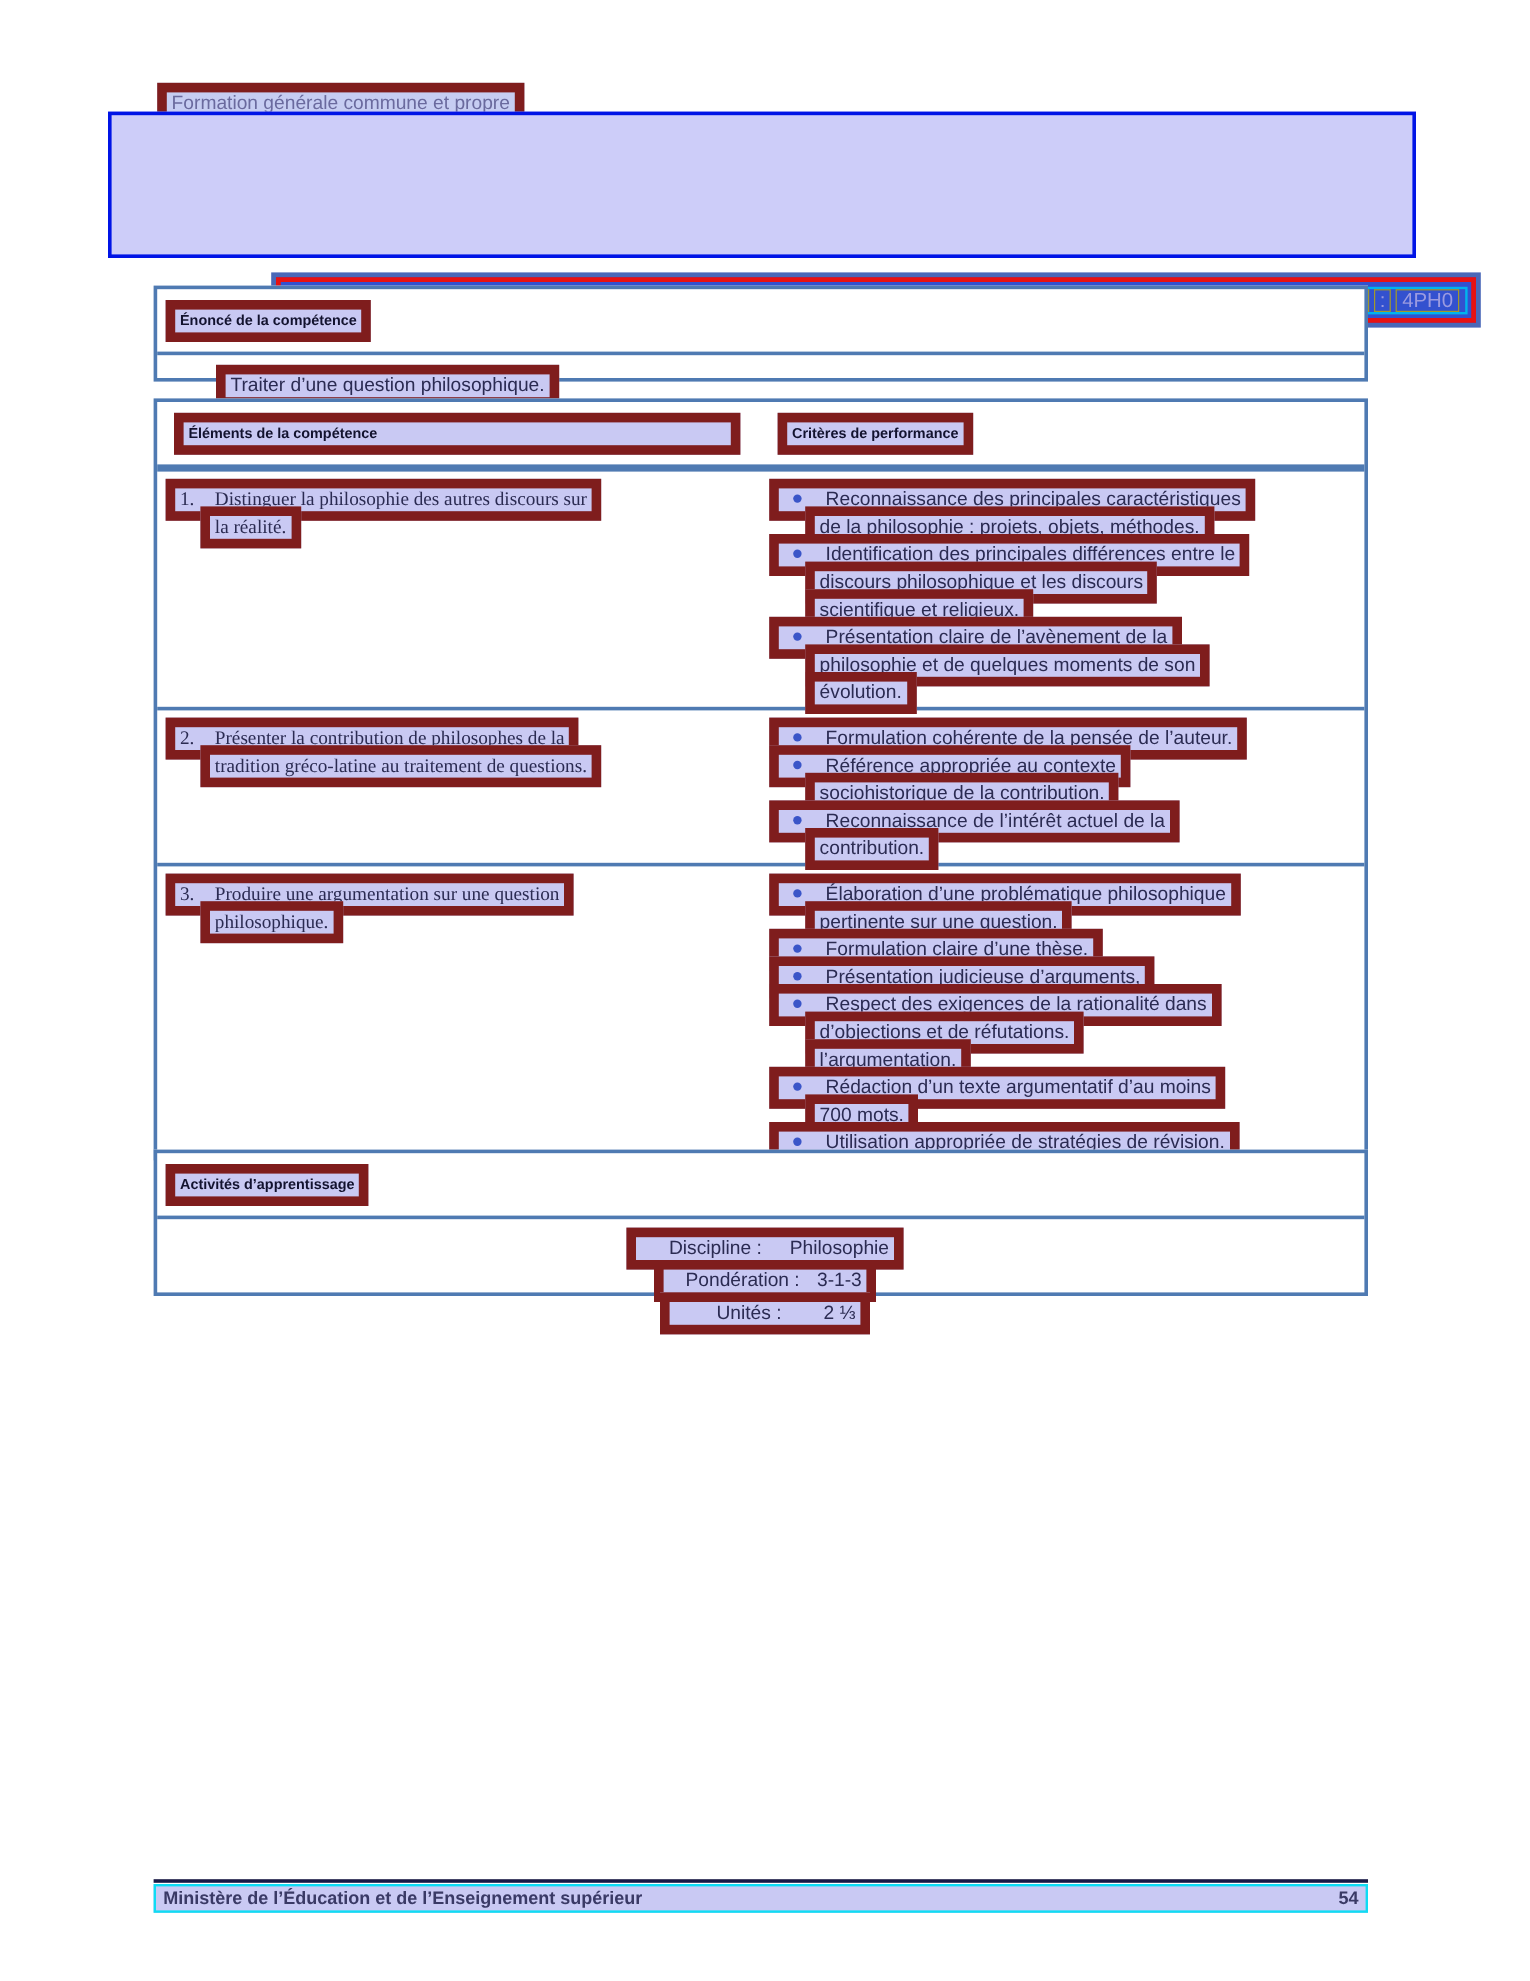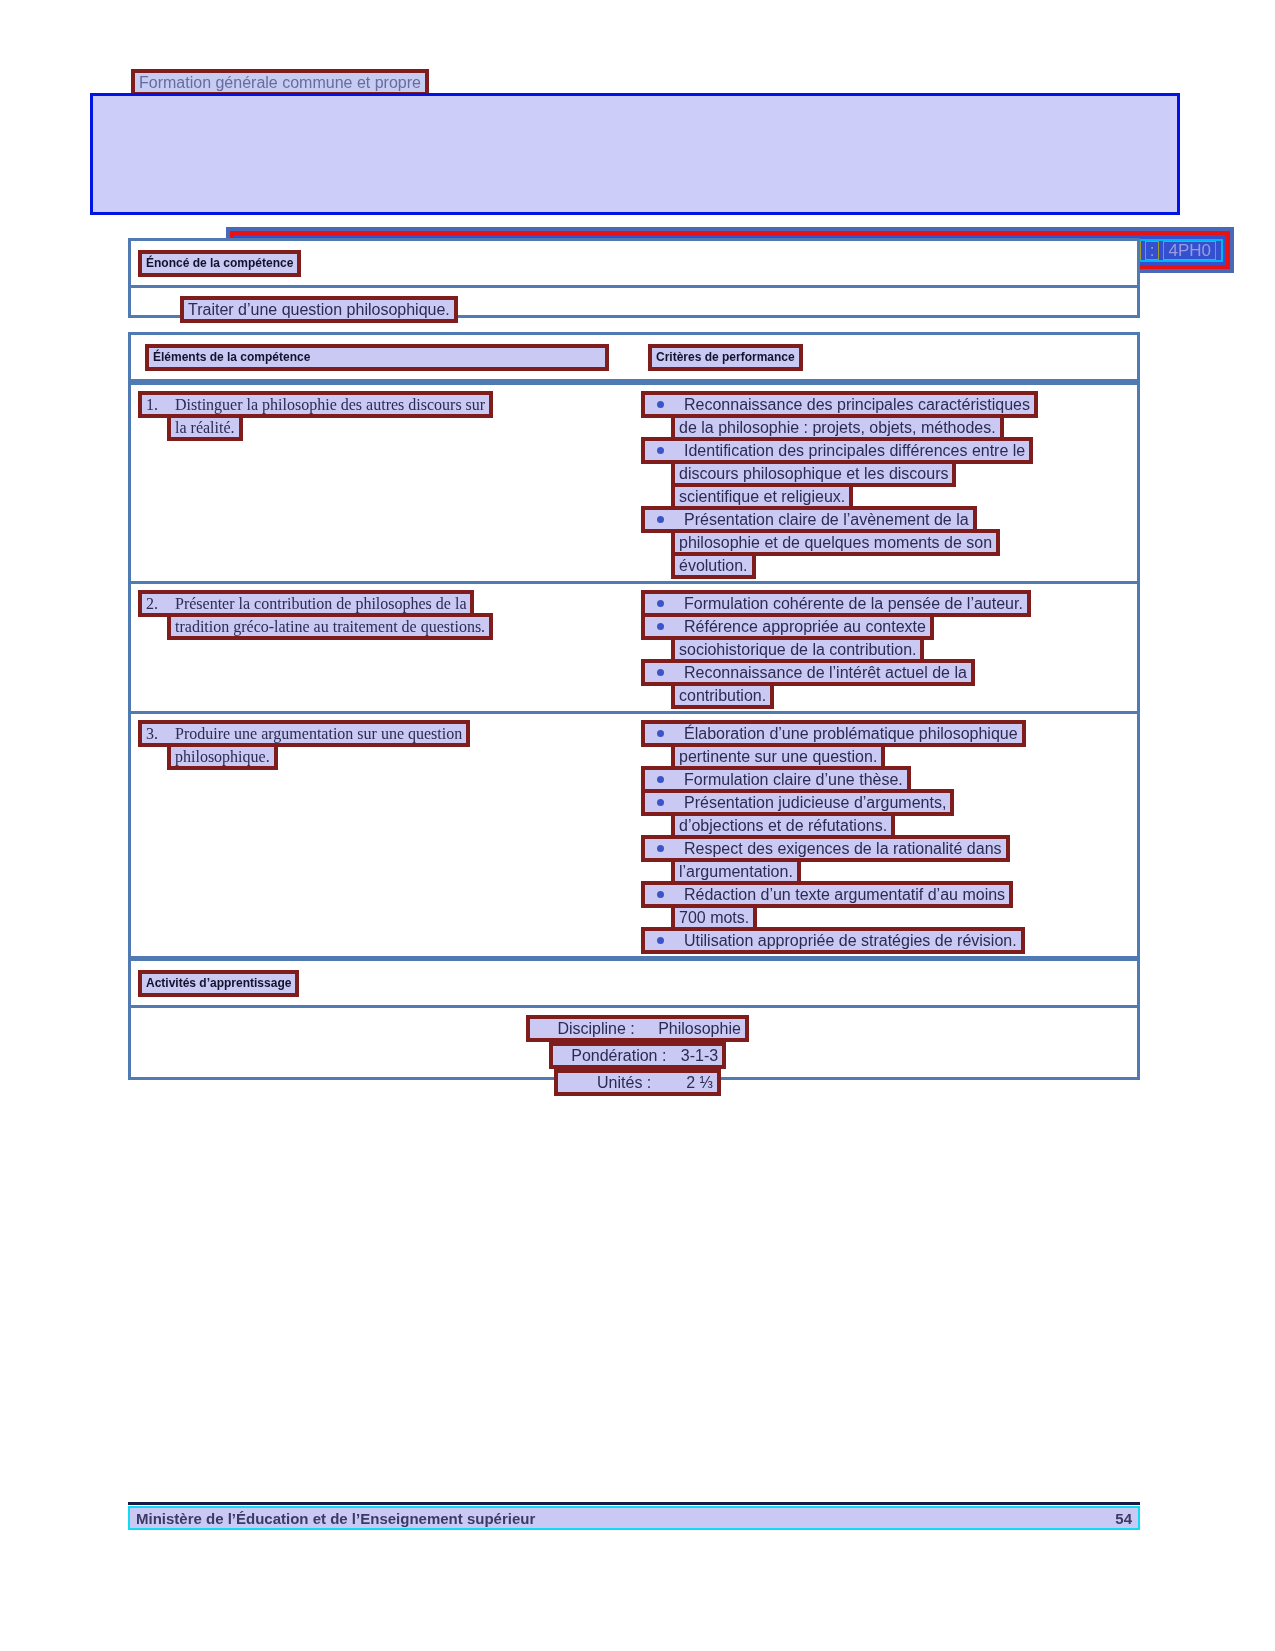--- a/index.html
+++ b/index.html
@@ -2,21 +2,21 @@
 <html><head>
 <meta charset="utf-8">
 <style>
   html,body{margin:0;padding:0;}
   body{
     width:1275px;height:1651px;position:relative;background:#ffffff;
     font-family:"Liberation Sans", sans-serif;color:#2b2b52;
     -webkit-font-smoothing:antialiased;
   }
   .hl{
-    display:inline-block;background:#c9c9f3;border:4px solid #7f1d1d;
+    display:inline-block;background:#c9c9f3;border:8px solid #7f1d1d;
     padding:0 4px;line-height:19px;white-space:nowrap;font-size:16px;
   }
   .line{height:23px;}
   .hd .hl{font-weight:bold;font-size:12px;color:#12122e;}
   
   .top-label{position:absolute;left:131px;top:69px;}
   .top-label .hl{color:#6a6a9e;background:#c6cdf2;}
   
   .big-box{position:absolute;left:90px;top:93px;width:1090px;height:122px;
     background:#cdcdf9;border:3px solid #0014e6;box-sizing:border-box;}
@@ -53,21 +53,21 @@
   .cont1{margin-left:29px;}
   .cont2{margin-left:30px;}
   .bullet{display:inline-block;width:7px;height:7px;border-radius:50%;
     background:#3a55c8;margin:0 20px 2px 8px;vertical-align:middle;}
   
   .activites-box{top:958px;height:122px;}
   .aline{height:27px;}
   .albl{display:inline-block;min-width:124px;}
   .abody{padding:7px 0 0 7px;text-align:center;}
   
-  .footer{position:absolute;left:128px;top:1502px;width:1012px;}
+  .footer{position:absolute;left:128px;top:1566px;width:1012px;}
   .footer-line{height:3px;background:#191945;}
   .footer-bar{margin-top:1px;height:24px;background:#c9c9f3;border:2px solid #0fdcf4;
     box-sizing:border-box;display:flex;align-items:center;justify-content:space-between;
     padding:0 6px;font-weight:bold;font-size:15px;color:#3a3a66;}
 </style>
 </head>
 <body>
 
 <div class="top-label">
   <span class="hl">Formation générale commune et propre</span>
@@ -144,22 +144,22 @@
   <div class="erow">
     <div class="ecol1">
       <div class="line"><span class="hl"><span class="num">3.</span><span>Produire une argumentation sur une question</span></span></div>
       <div class="line cont1"><span class="hl">philosophique.</span></div>
     </div>
     <div class="ecol2">
       <div class="line"><span class="hl"><span class="bullet"></span><span>Élaboration d’une problématique philosophique</span></span></div>
       <div class="line cont2"><span class="hl">pertinente sur une question.</span></div>
       <div class="line"><span class="hl"><span class="bullet"></span><span>Formulation claire d’une thèse.</span></span></div>
       <div class="line"><span class="hl"><span class="bullet"></span><span>Présentation judicieuse d’arguments,</span></span></div>
+      <div class="line"><span class="hl"><span class="bullet"></span><span>Respect des exigences de la rationalité dans</span></span></div>
       <div class="line cont2"><span class="hl">d’objections et de réfutations.</span></div>
-      <div class="line"><span class="hl"><span class="bullet"></span><span>Respect des exigences de la rationalité dans</span></span></div>
       <div class="line cont2"><span class="hl">l’argumentation.</span></div>
       <div class="line"><span class="hl"><span class="bullet"></span><span>Rédaction d’un texte argumentatif d’au moins</span></span></div>
       <div class="line cont2"><span class="hl">700 mots.</span></div>
       <div class="line"><span class="hl"><span class="bullet"></span><span>Utilisation appropriée de stratégies de révision.</span></span></div>
     </div>
   </div>
 </div>
 
 <div class="cbox activites-box">
   <div class="box-head hd">

